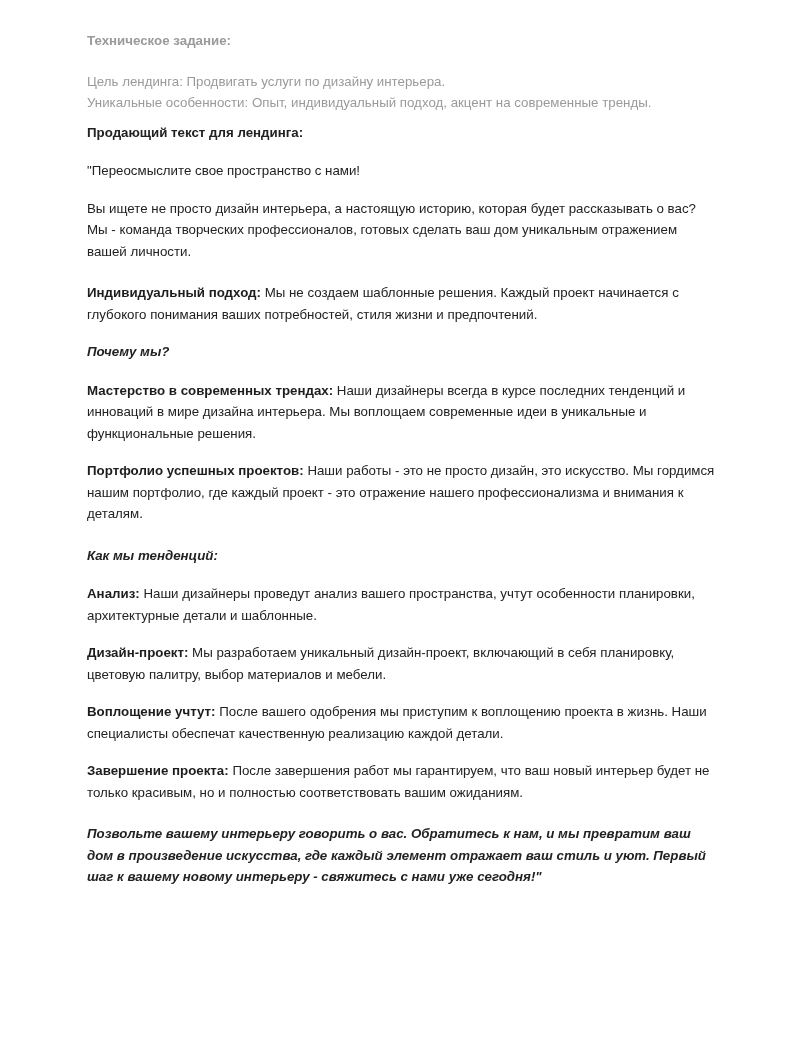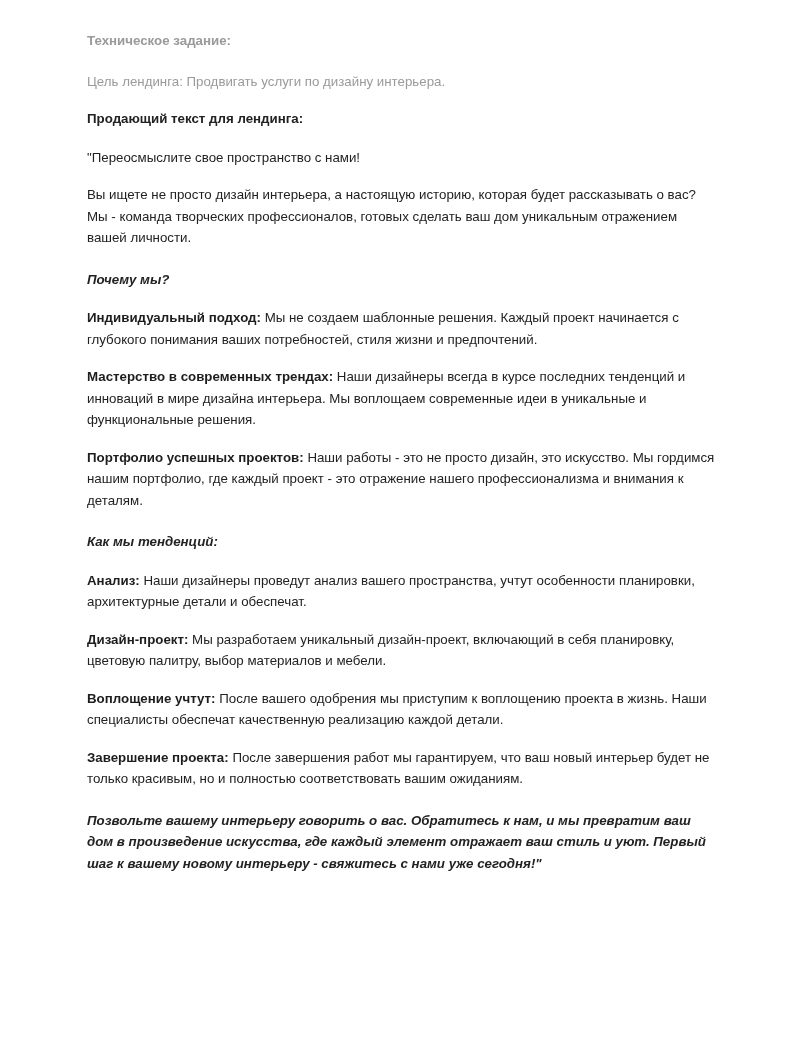--- a/index.html
+++ b/index.html
@@ -39,21 +39,21 @@
 
   
   .muted { color: #9a9a9a; }
 
   .h-bold       { font-weight: bold; }
   .h-bolditalic { font-weight: bold; font-style: italic; }
 
   .lead-bold { font-weight: bold; color: #1d1d1d; }
 
   
-  .spec-list { margin: 0 0 16px 0; }
+  .spec-list { margin: 0 0 8px 0; }
   .spec-list .spec-line {
     font-size: 13.3px;
     line-height: 21.5px;
     color: #9a9a9a;
     margin: 0;
   }
   .gap-lg { margin-bottom: 20px; }
 
   .section-head { margin-bottom: 17px; }
   .spec-head    { margin-bottom: 19px; }
@@ -64,51 +64,55 @@
 <div class="page">
   <div class="doc">
 
     <p class="blk muted h-bold spec-head">Техническое задание:</p>
 
     <div class="spec-list">
       <p class="spec-line">
         <span class="lead">Цель лендинга:</span>
         <span>Продвигать услуги по дизайну интерьера.</span>
       </p>
+      <p class="spec-line">
+        <span class="lead">Уникальные особенности:</span>
+        <span>Опыт, индивидуальный подход, акцент на современные тренды.</span>
+      </p>
     </div>
 
     <p class="blk h-bold section-head">Продающий текст для лендинга:</p>
 
     <p class="blk">"Переосмыслите свое пространство с нами!</p>
 
     <p class="blk gap-lg">Вы ищете не просто дизайн интерьера, а настоящую историю, которая будет рассказывать о вас? Мы - команда творческих профессионалов, готовых сделать ваш дом уникальным отражением вашей личности.</p>
 
-    <p class="blk h-bolditalic section-head">Почему мы?</p>
-
     <p class="blk">
       <span class="lead-bold">Индивидуальный подход:</span>
       <span>Мы не создаем шаблонные решения. Каждый проект начинается с глубокого понимания ваших потребностей, стиля жизни и предпочтений.</span>
     </p>
+
+    <p class="blk h-bolditalic section-head">Почему мы?</p>
 
     <p class="blk">
       <span class="lead-bold">Мастерство в современных трендах:</span>
       <span>Наши дизайнеры всегда в курсе последних тенденций и инноваций в мире дизайна интерьера. Мы воплощаем современные идеи в уникальные и функциональные решения.</span>
     </p>
 
     <p class="blk gap-lg">
       <span class="lead-bold">Портфолио успешных проектов:</span>
       <span>Наши работы - это не просто дизайн, это искусство. Мы гордимся нашим портфолио, где каждый проект - это отражение нашего профессионализма и внимания к деталям.</span>
     </p>
 
     <p class="blk h-bolditalic section-head">Как мы тенденций:</p>
 
 
     <p class="blk">
       <span class="lead-bold">Анализ:</span>
-      <span>Наши дизайнеры проведут анализ вашего пространства, учтут особенности планировки, архитектурные детали и обеспечат.</span>
+      <span>Наши дизайнеры проведут анализ вашего пространства, учтут особенности планировки, архитектурные детали и шаблонные.</span>
     </p>
 
     <p class="blk">
       <span class="lead-bold">Дизайн-проект:</span>
       <span>Мы разработаем уникальный дизайн-проект, включающий в себя планировку, цветовую палитру, выбор материалов и мебели.</span>
     </p>
 
     <p class="blk">
       <span class="lead-bold">Воплощение учтут:</span>
       <span>После вашего одобрения мы приступим к воплощению проекта в жизнь. Наши специалисты обеспечат качественную реализацию каждой детали.</span>

